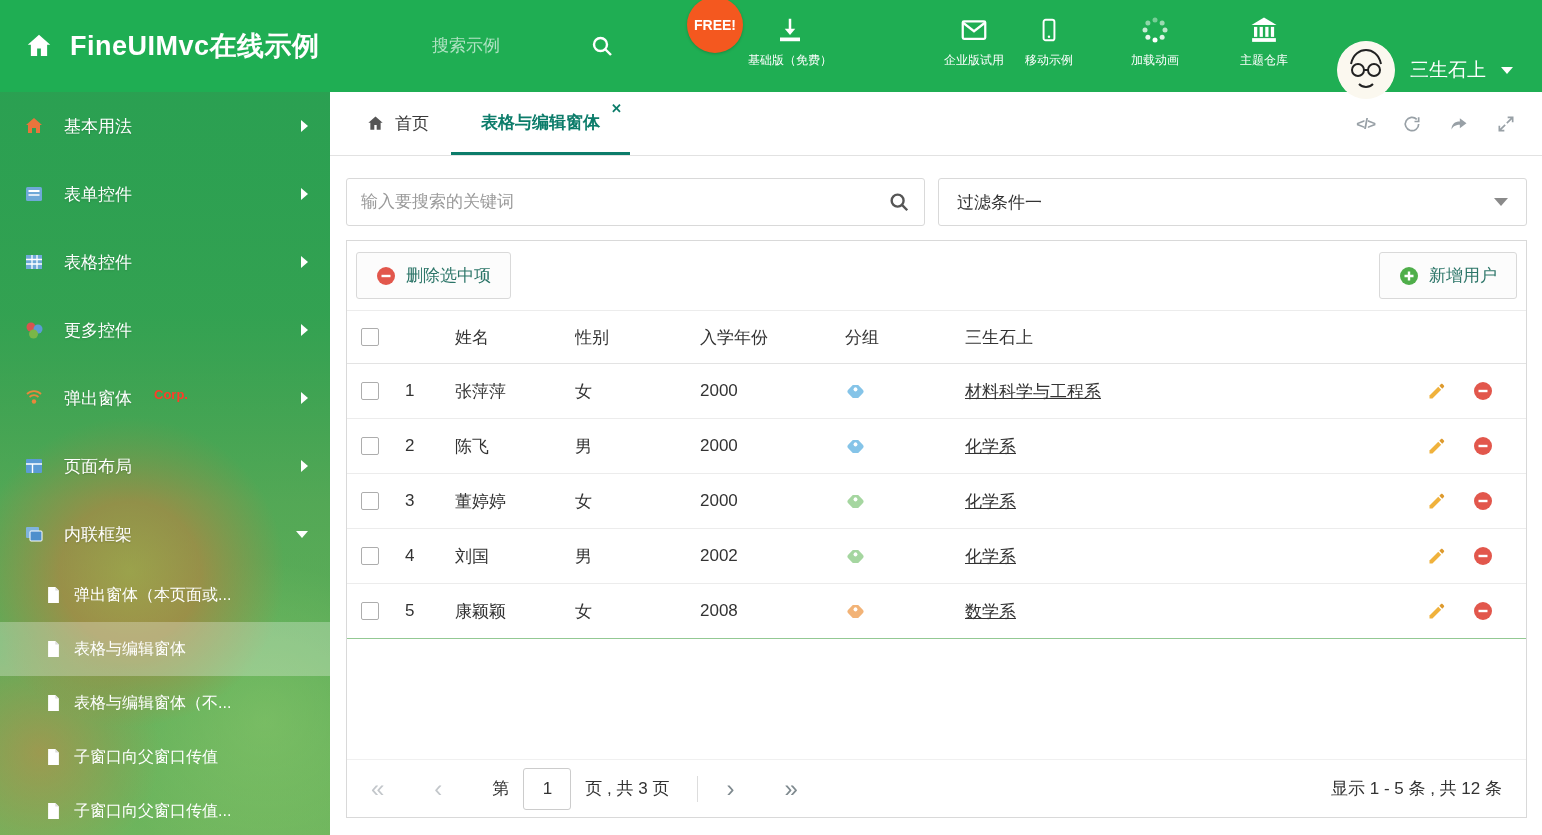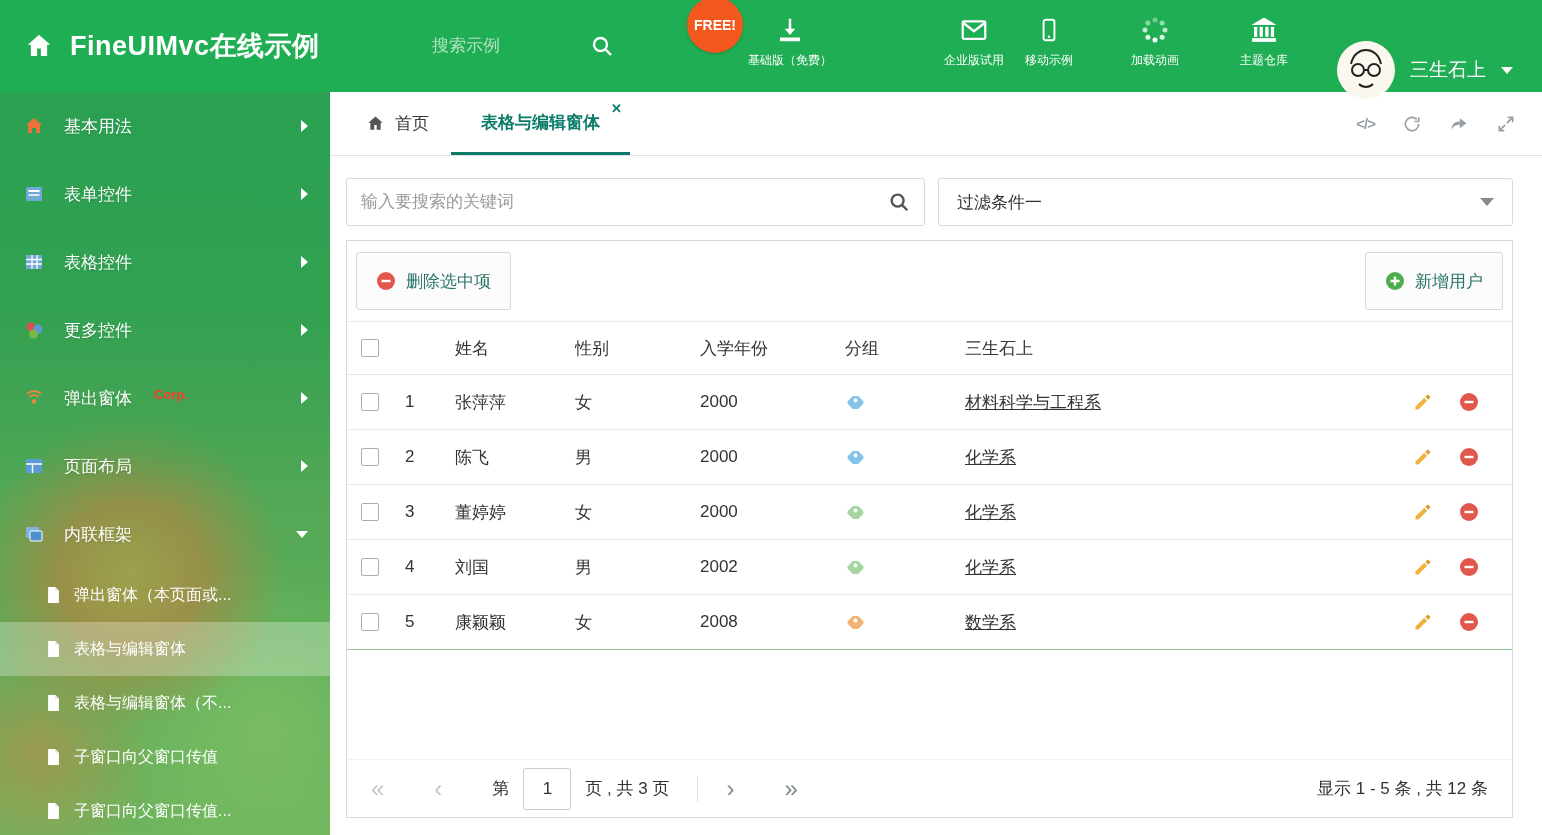--- a/index.html
+++ b/index.html
@@ -41,32 +41,32 @@
   
   .main { position:absolute; left:330px; top:92px; width:1212px; height:743px; background:#fff; }
   .tabbar { height:64px; border-bottom:1px solid #e2e2e2; display:flex; align-items:stretch; padding-left:14px; }
   .tab { display:flex; align-items:center; gap:10px; padding:0 22px; font-size:17px; color:#3a3a3a; position:relative; cursor:pointer;justify-content:flex-end; }
   .tab.active { color:#0c7c6a; font-weight:bold; border-bottom:3px solid #0c7c6a; padding:0 30px; }
   .tab-close { position:absolute; top:9px; right:8px; font-size:13px; font-weight:bold; color:#0c7c6a; cursor:pointer; }
   .tab-actions { margin-left:auto; display:flex; align-items:center; gap:27px; padding-right:26px; color:#98a0a6; }
   .code-glyph { font-size:15px; font-weight:bold; letter-spacing:-1px; cursor:pointer; }
   .ticon { cursor:pointer; display:inline-flex; }
 
-  .content { padding:22px 29px 0 16px; }
+  .content { padding:22px 15px 0 16px; }
   .filter-row { display:flex; gap:13px; }
   .search-box { width:579px; height:48px; border:1px solid #d9d9d9; border-radius:3px; display:flex; align-items:center; background:#fff; }
   .search-box input { border:none; outline:none; flex:1; margin:0 10px 0 14px; font-size:17px; color:#333; }
   .search-box input::placeholder { color:#9a9a9a; }
   .search-box .mag { margin-right:14px; display:inline-flex; cursor:pointer; }
   .dropdown { flex:1; height:48px; border:1px solid #d9d9d9; border-radius:3px; display:flex; align-items:center; padding:0 18px; font-size:17px; color:#333; cursor:pointer; background:#fff; }
   .caret-gray { margin-left:auto; width:0; height:0; border-left:7px solid transparent; border-right:7px solid transparent; border-top:8px solid #8a8a8a; }
 
   .panel { margin-top:14px; border:1px solid #d9d9d9; height:578px; display:flex; flex-direction:column; background:#fff; }
   .toolbar { display:flex; justify-content:space-between; align-items:center; padding:11px 9px; border-bottom:1px solid #ececec; }
-  .btn { height:58px; display:inline-flex; align-items:center; gap:10px; padding:0 19px; border:1px solid #d9d9d9; border-radius:3px; background:#fcfcfc; font-size:17px; color:#2c7568; cursor:pointer; }
+  .btn { height:47px; display:inline-flex; align-items:center; gap:10px; padding:0 19px; border:1px solid #d9d9d9; border-radius:3px; background:#fcfcfc; font-size:17px; color:#2c7568; cursor:pointer; }
 
   .grid-row { display:grid; grid-template-columns:44px 50px 120px 125px 145px 120px 1fr 46px 46px; align-items:center; padding:0 20px 0 14px; }
   .grid-row .cell { display:flex; align-items:center; overflow:hidden; }
   .thead { height:53px; border-bottom:1px solid #e3e3e3; font-size:17px; color:#333; }
   .trow { height:55px; border-bottom:1px solid #ececec; font-size:17px; color:#333; }
   .trow.last { border-bottom:1px solid #93c993; }
   .checkbox { width:18px; height:18px; border:1px solid #adadad; border-radius:2px; background:#fff; display:inline-block; cursor:pointer; }
   .tag { width:13px; height:13px; border-radius:3px; transform:rotate(45deg); position:relative; display:inline-block; margin-left:4px; }
   .tag::after { content:""; position:absolute; width:4px; height:4px; border-radius:50%; background:#fff; top:3px; left:3px; }
   .major { text-decoration:underline; color:#333; cursor:pointer; }

